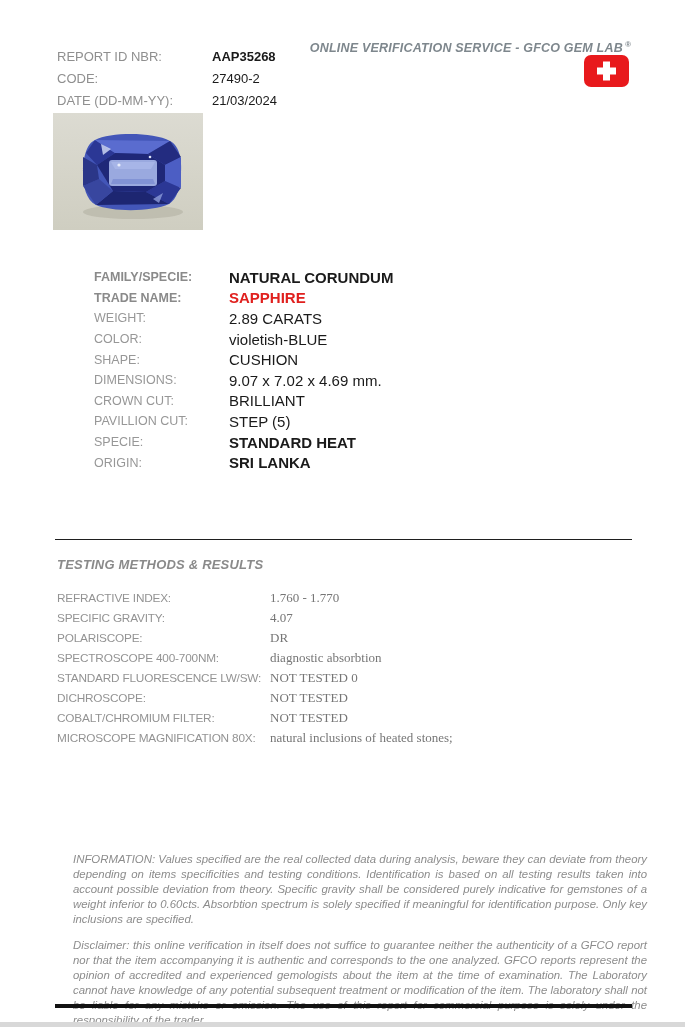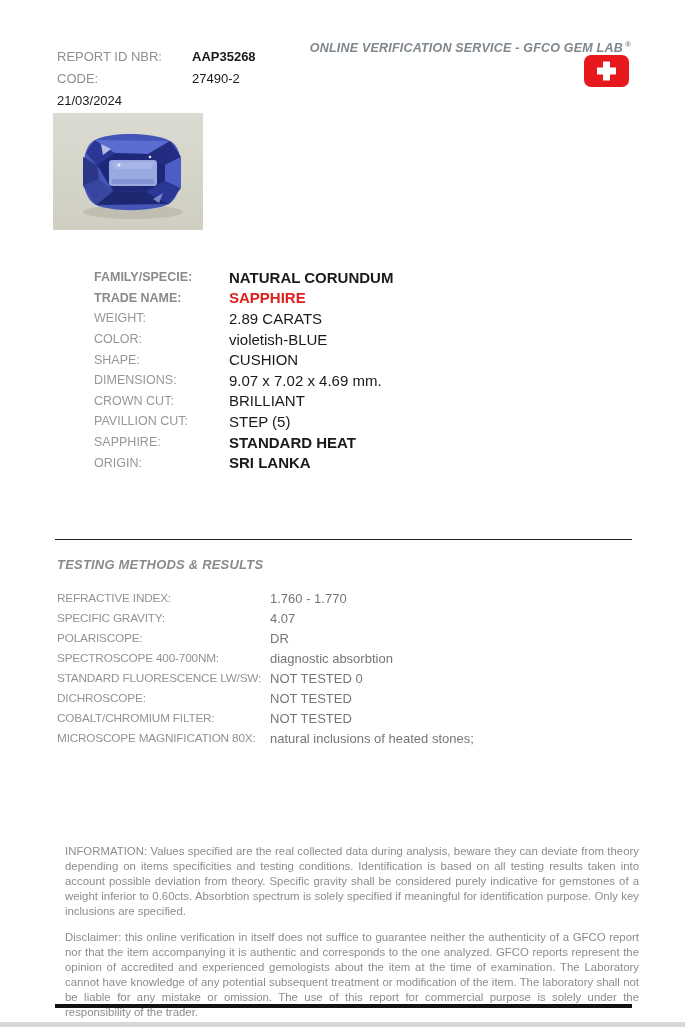--- a/index.html
+++ b/index.html
@@ -8,21 +8,21 @@
     font-family:"Liberation Sans",sans-serif;overflow:hidden;
   }
   
   .service-title{
     position:absolute;top:25px;right:54px;
     font-size:12.5px;font-weight:bold;font-style:italic;color:#7e878d;
     letter-spacing:.2px;white-space:nowrap;margin-top:15px;
   }
   .service-title .rmark{font-size:8px;vertical-align:super;margin-left:2px;}
   .report-meta{position:absolute;top:46px;left:57px;font-size:13px;}
-  .meta-row{display:flex;line-height:22px;}
+  .meta-row{display:flex;line-height:22px;gap:20px;}
   .meta-row .lbl{width:135px;color:#8f8f8f;}
   .meta-row .val{color:#1a1a1a;text-align:right;}
   .meta-row .val.bold{font-weight:bold;}
   .flag{position:absolute;top:55px;left:584px;width:45px;height:32px;}
   
   .photo{position:absolute;top:113px;left:53px;width:150px;height:117px;}
   
   .ident{position:absolute;top:267px;left:57px;margin-left:37px;}
   .ident-row{display:flex;height:20.6px;align-items:center;}
   .ident-row .lbl{width:135px;color:#979797;font-size:12.5px;}
@@ -35,25 +35,25 @@
   .thick-rule{position:absolute;top:1004px;left:55px;width:577px;height:4px;background:#121212;}
   .bottom-band{position:absolute;bottom:0;left:0;width:685px;height:5px;background:#d8d8d8;}
   
   .testing-heading{
     position:absolute;top:557px;left:57px;
     font-size:13px;font-weight:bold;font-style:italic;color:#8a8a8a;letter-spacing:.2px;
   }
   .testing{position:absolute;top:588px;left:57px;}
   .test-row{display:flex;height:20px;align-items:center;}
   .test-row .lbl{width:213px;color:#939393;font-size:11.8px;letter-spacing:-.2px;}
-  .test-row .val{color:#767676;font-size:13px;}
+  .test-row .val{color:#767676;font-size:13px;font-family:Liberation Serif, serif;}
   
   .para{
-    position:absolute;left:57px;width:574px;margin:8px;
-    font-size:11.4px;color:#8c8c8c;
+    position:absolute;left:57px;width:574px;margin:16px;
+    font-size:11.4px;font-style:italic;color:#8c8c8c;
     text-align:justify;line-height:15px;
   }
   .info{top:836px;}
   .disclaimer{top:922px;}
 </style>
 </head>
 <body>
 
 <div class="page">
 
@@ -64,20 +64,21 @@
   <div class="report-meta">
     <div class="meta-row">
       <span class="lbl">REPORT ID NBR:</span>
       <span class="val bold">AAP35268</span>
     </div>
     <div class="meta-row">
       <span class="lbl">CODE:</span>
       <span class="val">27490-2</span>
     </div>
     <div class="meta-row">
+      <span class="lbl">DATE (DD-MM-YY):</span>
       <span class="val">21/03/2024</span>
     </div>
   </div>
 
   <div class="flag">
     <svg width="45" height="32" viewBox="0 0 45 32">
       <rect x="0" y="0" width="45" height="32" rx="7" fill="#e8191c"></rect>
       <rect x="19" y="6.5" width="7" height="19" fill="#ffffff"></rect>
       <rect x="13" y="12.5" width="19" height="7" fill="#ffffff"></rect>
     </svg>
@@ -145,21 +146,21 @@
     </div>
     <div class="ident-row">
       <span class="lbl">CROWN CUT:</span>
       <span class="val">BRILLIANT</span>
     </div>
     <div class="ident-row">
       <span class="lbl">PAVILLION CUT:</span>
       <span class="val">STEP (5)</span>
     </div>
     <div class="ident-row">
-      <span class="lbl">SAPPHIRE:</span>
+      <span class="lbl">SPECIE:</span>
       <span class="val b">STANDARD HEAT</span>
     </div>
     <div class="ident-row">
       <span class="lbl">ORIGIN:</span>
       <span class="val b">SRI LANKA</span>
     </div>
   </div>
 
   <div class="rule"></div>
 

